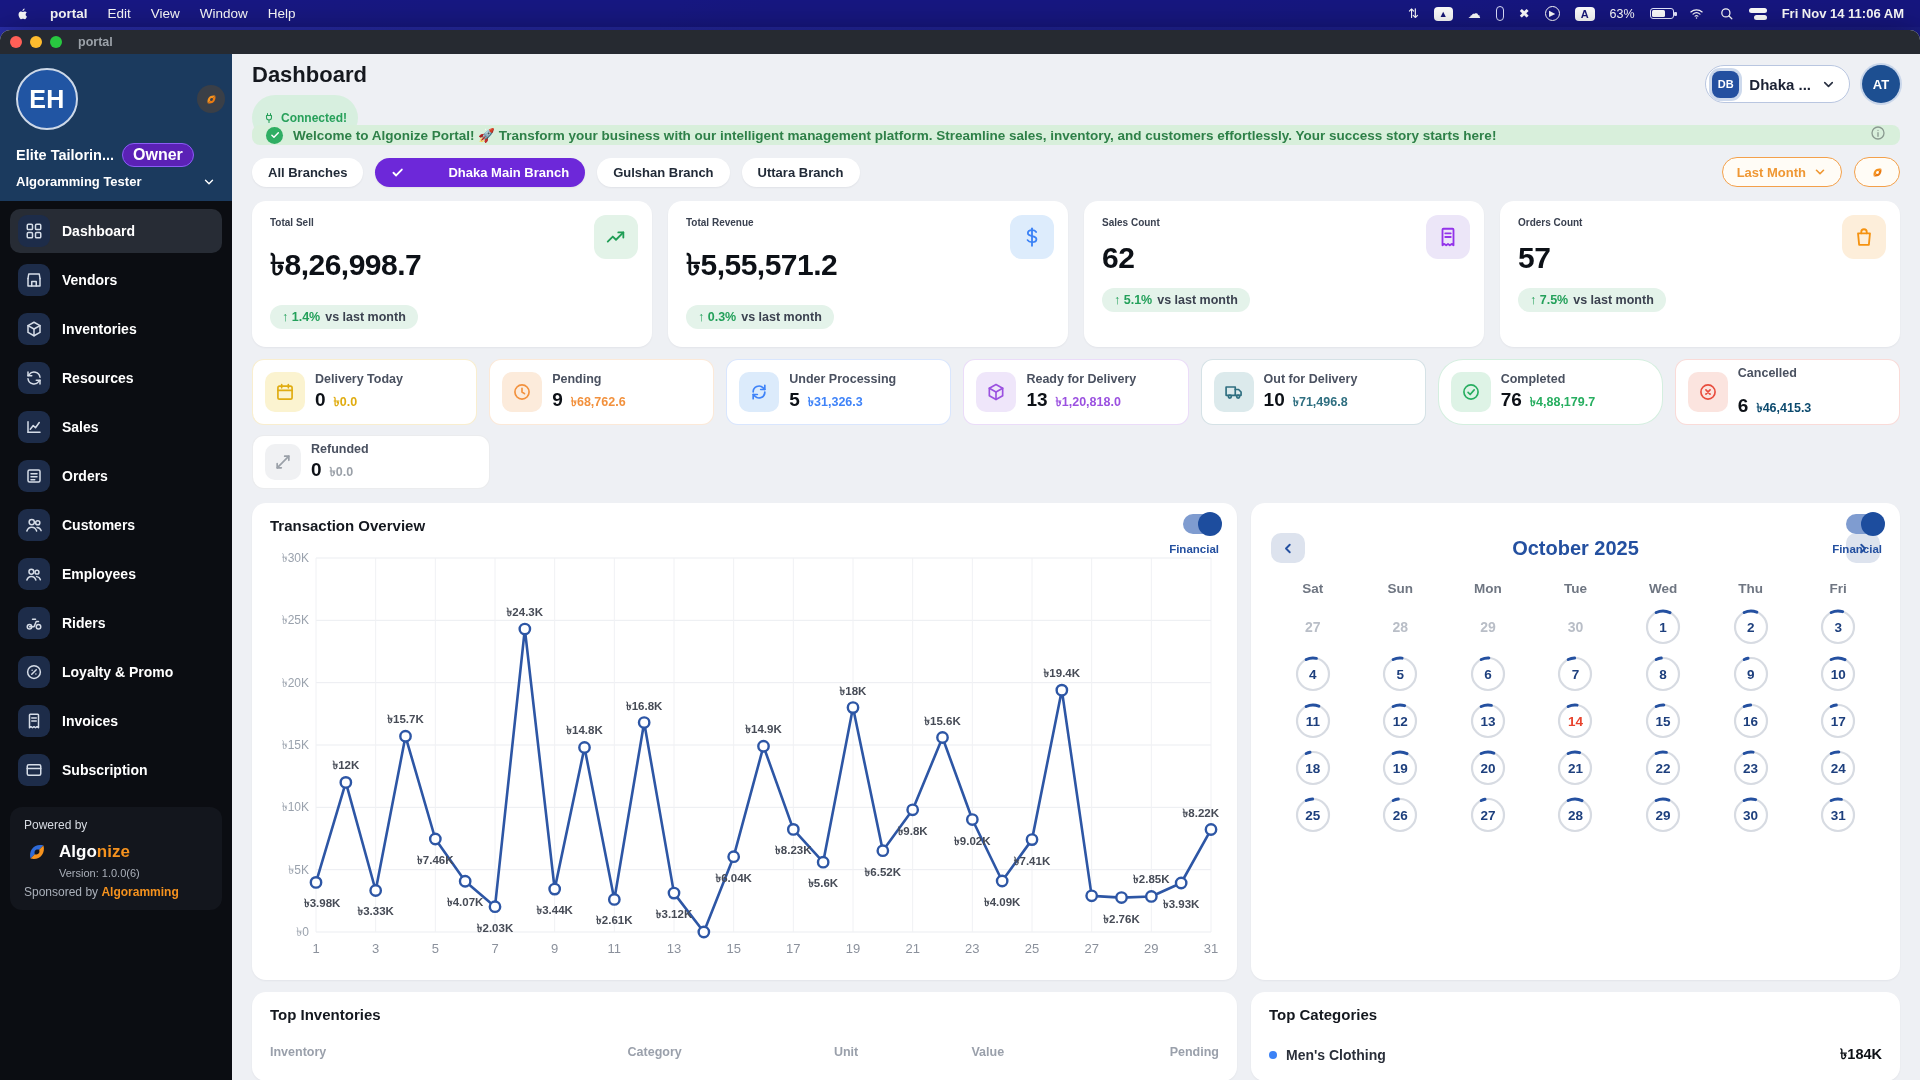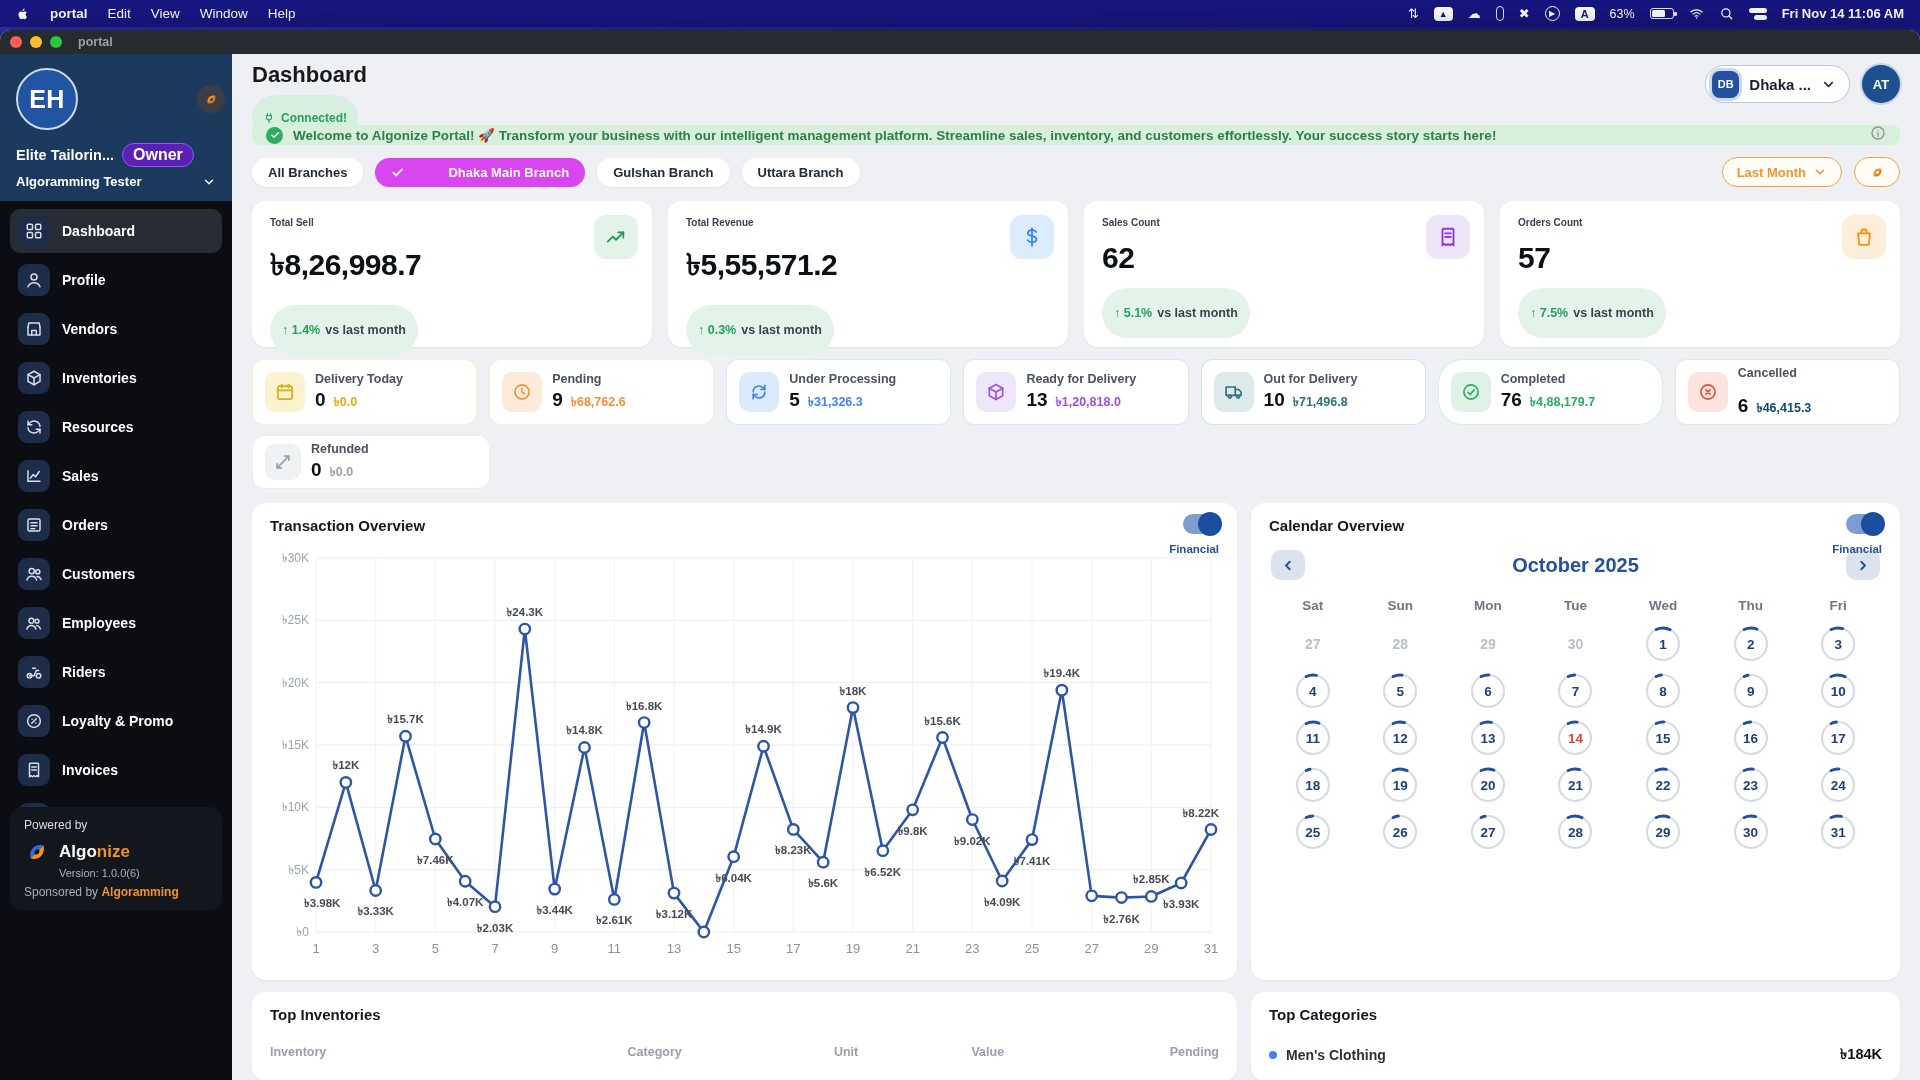--- a/index.html
+++ b/index.html
@@ -80,35 +80,35 @@
 
   .banner { margin-top:5px; height:34px; background:#d8efdb; border-radius:8px; display:flex; align-items:center; gap:10px; padding:0 14px; }
   .banner-check { width:17px; height:17px; border-radius:50%; background:#2fae63; color:#fff; display:flex; align-items:center; justify-content:center; flex-shrink:0; }
   .banner-check svg { width:10px; height:10px; }
   .banner-text { color:#2e8048; font-size:13.5px; font-weight:600; }
   .banner-info { margin-left:auto; color:#8a9a90; }
   .banner-info svg { width:16px; height:16px; }
 
   .tabs-row { margin-top:12px; display:flex; align-items:center; gap:12px; }
   .tab { height:29px; padding:0 16px; border-radius:15px; background:#fff; color:#222b38; font-size:13px; font-weight:700; display:flex; align-items:center; gap:8px; cursor:pointer; box-shadow:0 1px 2px rgba(16,24,40,.06); }
-  .tab.active { background:#d946ef; color:#fff;gap:44px; }
+  .tab.active { background:#6d28d9; color:#fff;gap:44px; }
   .tab svg { width:13px; height:13px; }
   .tabs-spacer { flex:1; }
   .period-pill { height:30px; border:1.5px solid #f3a04b; color:#ef9733; border-radius:16px; display:flex; align-items:center; gap:7px; padding:0 14px; font-size:13px; font-weight:800; background:#fffcf6; cursor:pointer; }
   .period-pill svg { width:14px; height:14px; }
   .refresh-pill { width:46px; height:30px; border:1.5px solid #f3a04b; border-radius:16px; display:flex; align-items:center; justify-content:center; background:#fffcf6; cursor:pointer; }
   .refresh-pill svg { width:15px; height:15px; }
 
   .cards-row { margin-top:14px; display:grid; grid-template-columns:repeat(4,1fr); gap:16px; }
   .stat-card { background:#fff; border-radius:14px; padding:16px 18px; height:146px; position:relative; box-shadow:0 1px 2px rgba(16,24,40,.05); }
   .stat-title { font-size:10px; color:#3a4150; font-weight:600; }
   .stat-icon { position:absolute; top:14px; right:14px; width:44px; height:44px; border-radius:12px; display:flex; align-items:center; justify-content:center; }
   .stat-icon svg { width:22px; height:22px; }
   .stat-value { margin-top:13px; font-size:30px; font-weight:800; color:#0d1117; letter-spacing:-.5px; }
-  .delta-pill { display:inline-flex; align-items:center; gap:5px; margin-top:13px; background:#e4f3ea; border-radius:999px; padding:18px 12px; font-size:12.5px; }
+  .delta-pill { display:inline-flex; align-items:center; gap:5px; margin-top:13px; background:#e4f3ea; border-radius:999px; padding:5px 12px; font-size:12.5px; }
   .delta-pct { color:#23a05a; font-weight:800; }
   .delta-note { color:#3c4250; font-weight:600; }
 
   .tiles-row { margin-top:12px; display:grid; grid-template-columns:repeat(7,1fr); gap:12px; }
   .tile { background:#fff; border-radius:12px; padding:9px 12px; display:flex; gap:10px; align-items:center; height:66px; border:1px solid #e9ecf1; }
   .tile-icon { width:40px; height:40px; border-radius:10px; display:flex; align-items:center; justify-content:center; flex-shrink:0; }
   .tile-icon svg { width:20px; height:20px; }
   .tile-title { font-size:12.5px; color:#4a5160; font-weight:600; white-space:nowrap; }
   .tile-nums { display:flex; align-items:baseline; gap:8px; margin-top:3px; }
   .tile-count { font-size:19px; font-weight:800; color:#0d1117; }
@@ -223,29 +223,20 @@
           <div class="nav-item active">
             <span class="icon-box">
               <svg viewBox="0 0 24 24" fill="none" stroke="currentColor" stroke-width="2" stroke-linecap="round" stroke-linejoin="round">
                 <rect x="3" y="3" width="7" height="7" rx="1.5"></rect>
                 <rect x="14" y="3" width="7" height="7" rx="1.5"></rect>
                 <rect x="3" y="14" width="7" height="7" rx="1.5"></rect>
                 <rect x="14" y="14" width="7" height="7" rx="1.5"></rect>
               </svg>
             </span>
             <span class="nav-label">Dashboard</span>
-          </div>
-          <div class="nav-item">
-            <span class="icon-box">
-              <svg viewBox="0 0 24 24" fill="none" stroke="currentColor" stroke-width="2" stroke-linecap="round" stroke-linejoin="round">
-                <circle cx="12" cy="8" r="4"></circle>
-                <path d="M4 21c1.5-4 4.5-5.5 8-5.5s6.5 1.5 8 5.5"></path>
-              </svg>
-            </span>
-            <span class="nav-label">Profile</span>
           </div>
           <div class="nav-item">
             <span class="icon-box">
               <svg viewBox="0 0 24 24" fill="none" stroke="currentColor" stroke-width="2" stroke-linecap="round" stroke-linejoin="round">
                 <path d="M4 10l1-6h14l1 6"></path>
                 <path d="M4 10v10h16V10"></path>
                 <path d="M9 20v-6h6v6"></path>
               </svg>
             </span>
             <span class="nav-label">Vendors</span>
@@ -724,21 +715,20 @@
                 <text x="762" y="322.622" text-anchor="middle" font-size="11.5" font-weight="600" fill="#464b56" font-family="Liberation Sans, sans-serif">৳7.41K</text>
                 <text x="791.8333333333334" y="135.14666666666668" text-anchor="middle" font-size="11.5" font-weight="600" fill="#464b56" font-family="Liberation Sans, sans-serif">৳19.4K</text>
                 <text x="851.5" y="380.592" text-anchor="middle" font-size="11.5" font-weight="600" fill="#464b56" font-family="Liberation Sans, sans-serif">৳2.76K</text>
                 <text x="881.3333333333334" y="341.47" text-anchor="middle" font-size="11.5" font-weight="600" fill="#464b56" font-family="Liberation Sans, sans-serif">৳2.85K</text>
                 <text x="911.1666666666666" y="366.006" text-anchor="middle" font-size="11.5" font-weight="600" fill="#464b56" font-family="Liberation Sans, sans-serif">৳3.93K</text>
                 <text x="949" y="274.524" text-anchor="end" font-size="11.5" font-weight="600" fill="#464b56" font-family="Liberation Sans, sans-serif">৳8.22K</text>
               </svg></div>
         </section>
 
         <section class="panel">
-          <h2 class="panel-title">Calendar Overview</h2>
           <div class="toggle-wrap">
             <span class="toggle"><span class="knob"></span></span>
             <div class="toggle-label">Financial</div>
           </div>
           <div class="cal-nav">
             <button class="cal-arrow">
                 <svg viewBox="0 0 24 24" fill="none" stroke="currentColor" stroke-width="3" stroke-linecap="round" stroke-linejoin="round">
                   <path d="M14 6l-6 6 6 6"></path>
                 </svg>
               </button>

